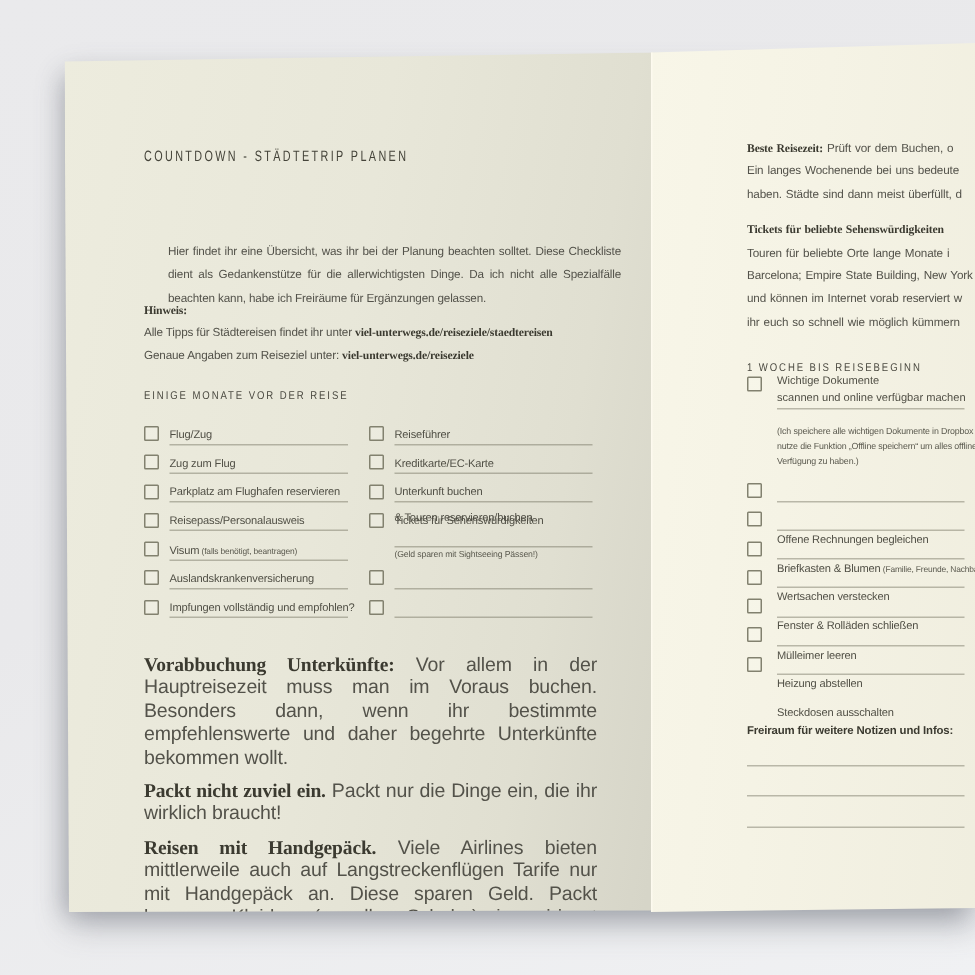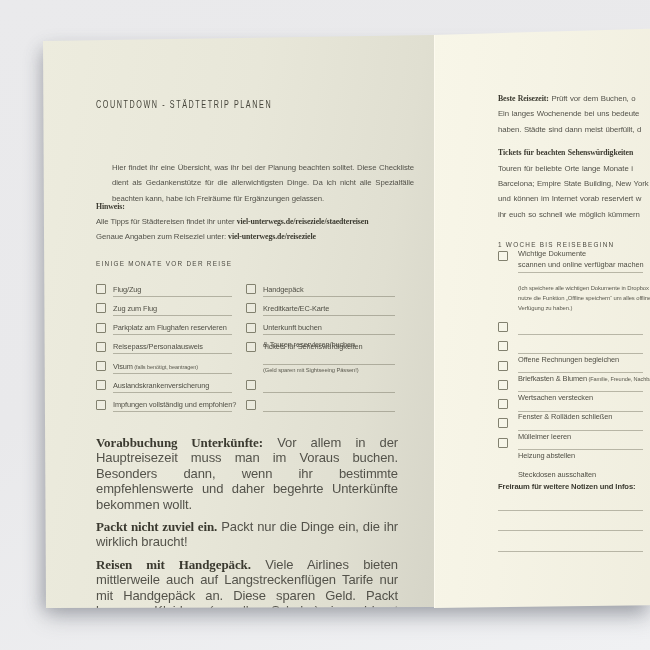--- a/index.html
+++ b/index.html
@@ -127,21 +127,21 @@
         <div class="chk-row">
           <span class="chk-box"></span>
           <span class="chk-label">Impfungen vollständig und empfohlen?</span>
           <span class="chk-line"></span>
         </div>
       </div>
 
       <div class="col col2">
         <div class="chk-row">
           <span class="chk-box"></span>
-          <span class="chk-label">Handgepäck</span>
+          <span class="chk-label">Reiseführer</span>
           <span class="chk-line"></span>
         </div>
         <div class="chk-row">
           <span class="chk-box"></span>
           <span class="chk-label">Kreditkarte/EC-Karte</span>
           <span class="chk-line"></span>
         </div>
         <div class="chk-row">
           <span class="chk-box"></span>
           <span class="chk-label">Unterkunft buchen</span>
@@ -171,21 +171,21 @@
       <p><span class="bold">Reisen mit Handgepäck.</span><span> Viele Airlines bieten mittlerweile auch auf Langstreckenflügen Tarife nur mit Handgepäck an. Diese sparen Geld. Packt bequeme Kleidung (vor allem Schuhe) ein und lasst die schicken Klamotten daheim.</span></p>
     </div>
   </section>
 
   <section class="page page-right">
     <div class="rp-text">
       <div class="rline"><span class="bold">Beste Reisezeit:</span><span> Prüft vor dem Buchen, o</span></div>
       <div class="rline">Ein langes Wochenende bei uns bedeute</div>
       <div class="rline">haben. Städte sind dann meist überfüllt, d</div>
       <div class="rgap"></div>
-      <div class="rline bold">Tickets für beachten Sehenswürdigkeiten</div>
+      <div class="rline bold">Tickets für beliebte Sehenswürdigkeiten</div>
       <div class="rline">Touren für beliebte Orte lange Monate i</div>
       <div class="rline">Barcelona; Empire State Building, New York</div>
       <div class="rline">und können im Internet vorab reserviert w</div>
       <div class="rline">ihr euch so schnell wie möglich kümmern</div>
     </div>
 
     <h2 class="rp-heading">1 WOCHE BIS REISEBEGINN</h2>
 
     <div class="rp-list">
       <div class="rp-first">

